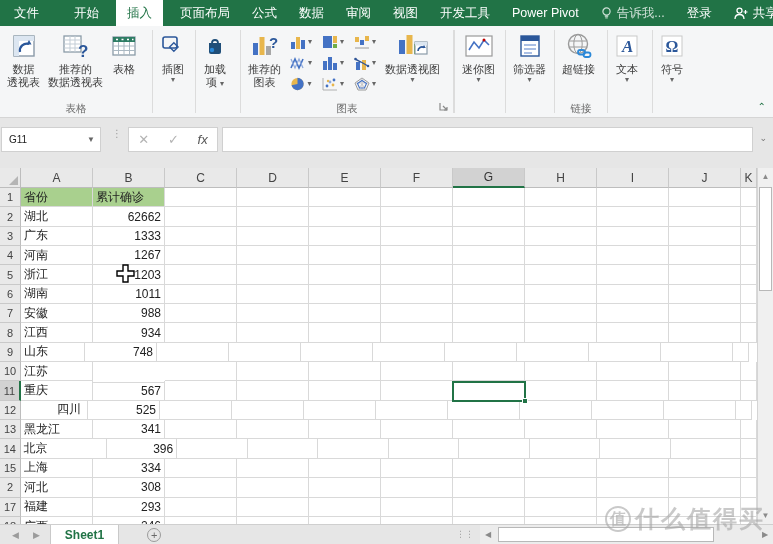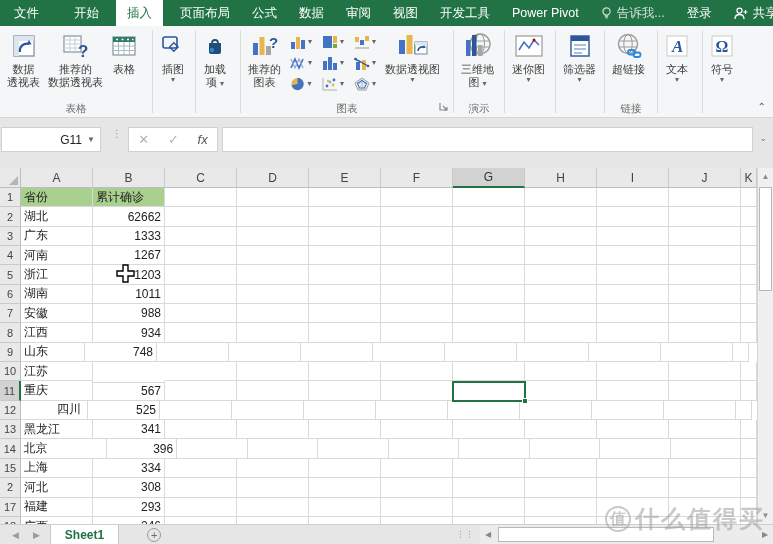--- a/index.html
+++ b/index.html
@@ -26,21 +26,21 @@
   .bigbtn .bicon { height:30px; display:flex; align-items:center; justify-content:center; margin-bottom:2px; }
   .caret { font-size:8px; color:#666; line-height:7px; }
   .chartgrid { display:grid; grid-template-columns:repeat(3,32px); grid-auto-rows:21px; margin-top:3px; }
   .minibtn { display:flex; align-items:center; justify-content:center; gap:2px; }
   .dlg-launcher { position:absolute; right:2px; bottom:2px; }
   .collapse-chevron { position:absolute; right:7px; bottom:5px; color:#217346; font-size:10px; }
 
   
   .formula-row { position:absolute; top:118px; left:0; width:773px; height:50px; background:#e6e6e6; }
   .namebox { position:absolute; left:1px; top:9px; width:100px; height:25px; background:#fff; border:1px solid #d0d0d0; display:flex; align-items:center; }
-  .namebox .nb-val { flex:1; font-size:12px; color:#222; padding-left:7px;text-align:right; }
+  .namebox .nb-val { flex:1; font-size:10px; color:#222; padding-left:7px; }
   .namebox .nb-drop { width:18px; height:100%; display:flex; align-items:center; justify-content:center; color:#666; font-size:8px; }
   .fdots { position:absolute; left:112px; top:13px; color:#a0a0a0; font-size:10px; letter-spacing:0; line-height:6px; text-align:center; }
   .fxpanel { position:absolute; left:128px; top:9px; width:90px; height:25px; background:#fff; border:1px solid #d0d0d0; display:flex; align-items:center; justify-content:space-around; }
   .fxpanel .fxb { color:#b3b3b3; font-size:13px; }
   .fxpanel .fxf { color:#555; font-family:Liberation Sans, sans-serif; font-style:italic; font-size:13px; }
   .fbar { position:absolute; left:222px; top:9px; width:531px; height:25px; background:#fff; border:1px solid #d0d0d0; }
   .fchev { position:absolute; right:6px; top:15px; color:#777; font-size:9px; }
 
   
   .colheaders { position:absolute; top:168px; left:0; width:757px; height:20px; display:flex; background:#e9e9e9; }
@@ -315,39 +315,20 @@
         <span class="dlg-launcher">
           <svg width="9" height="9" viewBox="0 0 9 9">
               <path d="M1 1 v7 h7" fill="none" stroke="#8a8a8a" stroke-width="1.2"></path>
               <path d="M4 4 l4 4 M8 5 v3 h-3" fill="none" stroke="#8a8a8a" stroke-width="1.2"></path>
             </svg>
         </span>
       </div>
     </div>
     <div class="rgroup-sep"></div>
 
-    <div class="rgroup" style="width:50px">
-      <div class="rg-body">
-        <div class="bigbtn">
-          <span class="bicon">
-            <svg width="30" height="28" viewBox="0 0 30 28">
-                <circle cx="17" cy="12" r="10" fill="none" stroke="#9a9a9a" stroke-width="1.4"></circle>
-                <ellipse cx="17" cy="12" rx="4.5" ry="10" fill="none" stroke="#9a9a9a" stroke-width="1"></ellipse>
-                <path d="M7.5 9 h19 M7.5 15 h19" stroke="#9a9a9a" stroke-width="1"></path>
-                <rect x="3" y="8" width="4.5" height="16" fill="#4472c4"></rect>
-                <rect x="9" y="3" width="4.5" height="21" fill="#2f5597"></rect>
-                <rect x="15" y="13" width="4.5" height="11" fill="#a6a6a6"></rect>
-              </svg>
-          </span>
-          <span>三维地</span>
-          <span><span>图</span> <span class="caret">▾</span></span>
-        </div>
-      </div>
-      <div class="rg-label">演示</div>
-    </div>
     <div class="rgroup-sep"></div>
 
     <div class="rgroup" style="width:50px">
       <div class="rg-body">
         <div class="bigbtn">
           <span class="bicon">
             <svg width="28" height="24" viewBox="0 0 28 24">
                 <rect x="1" y="2" width="26" height="20" fill="#fff" stroke="#9a9a9a" stroke-width="1.2"></rect>
                 <path d="M4 16 L9 8 L14 14 L19 6 L24 11" fill="none" stroke="#4472c4" stroke-width="1.6"></path>
                 <circle cx="19" cy="6" r="1.5" fill="#c00000"></circle>

